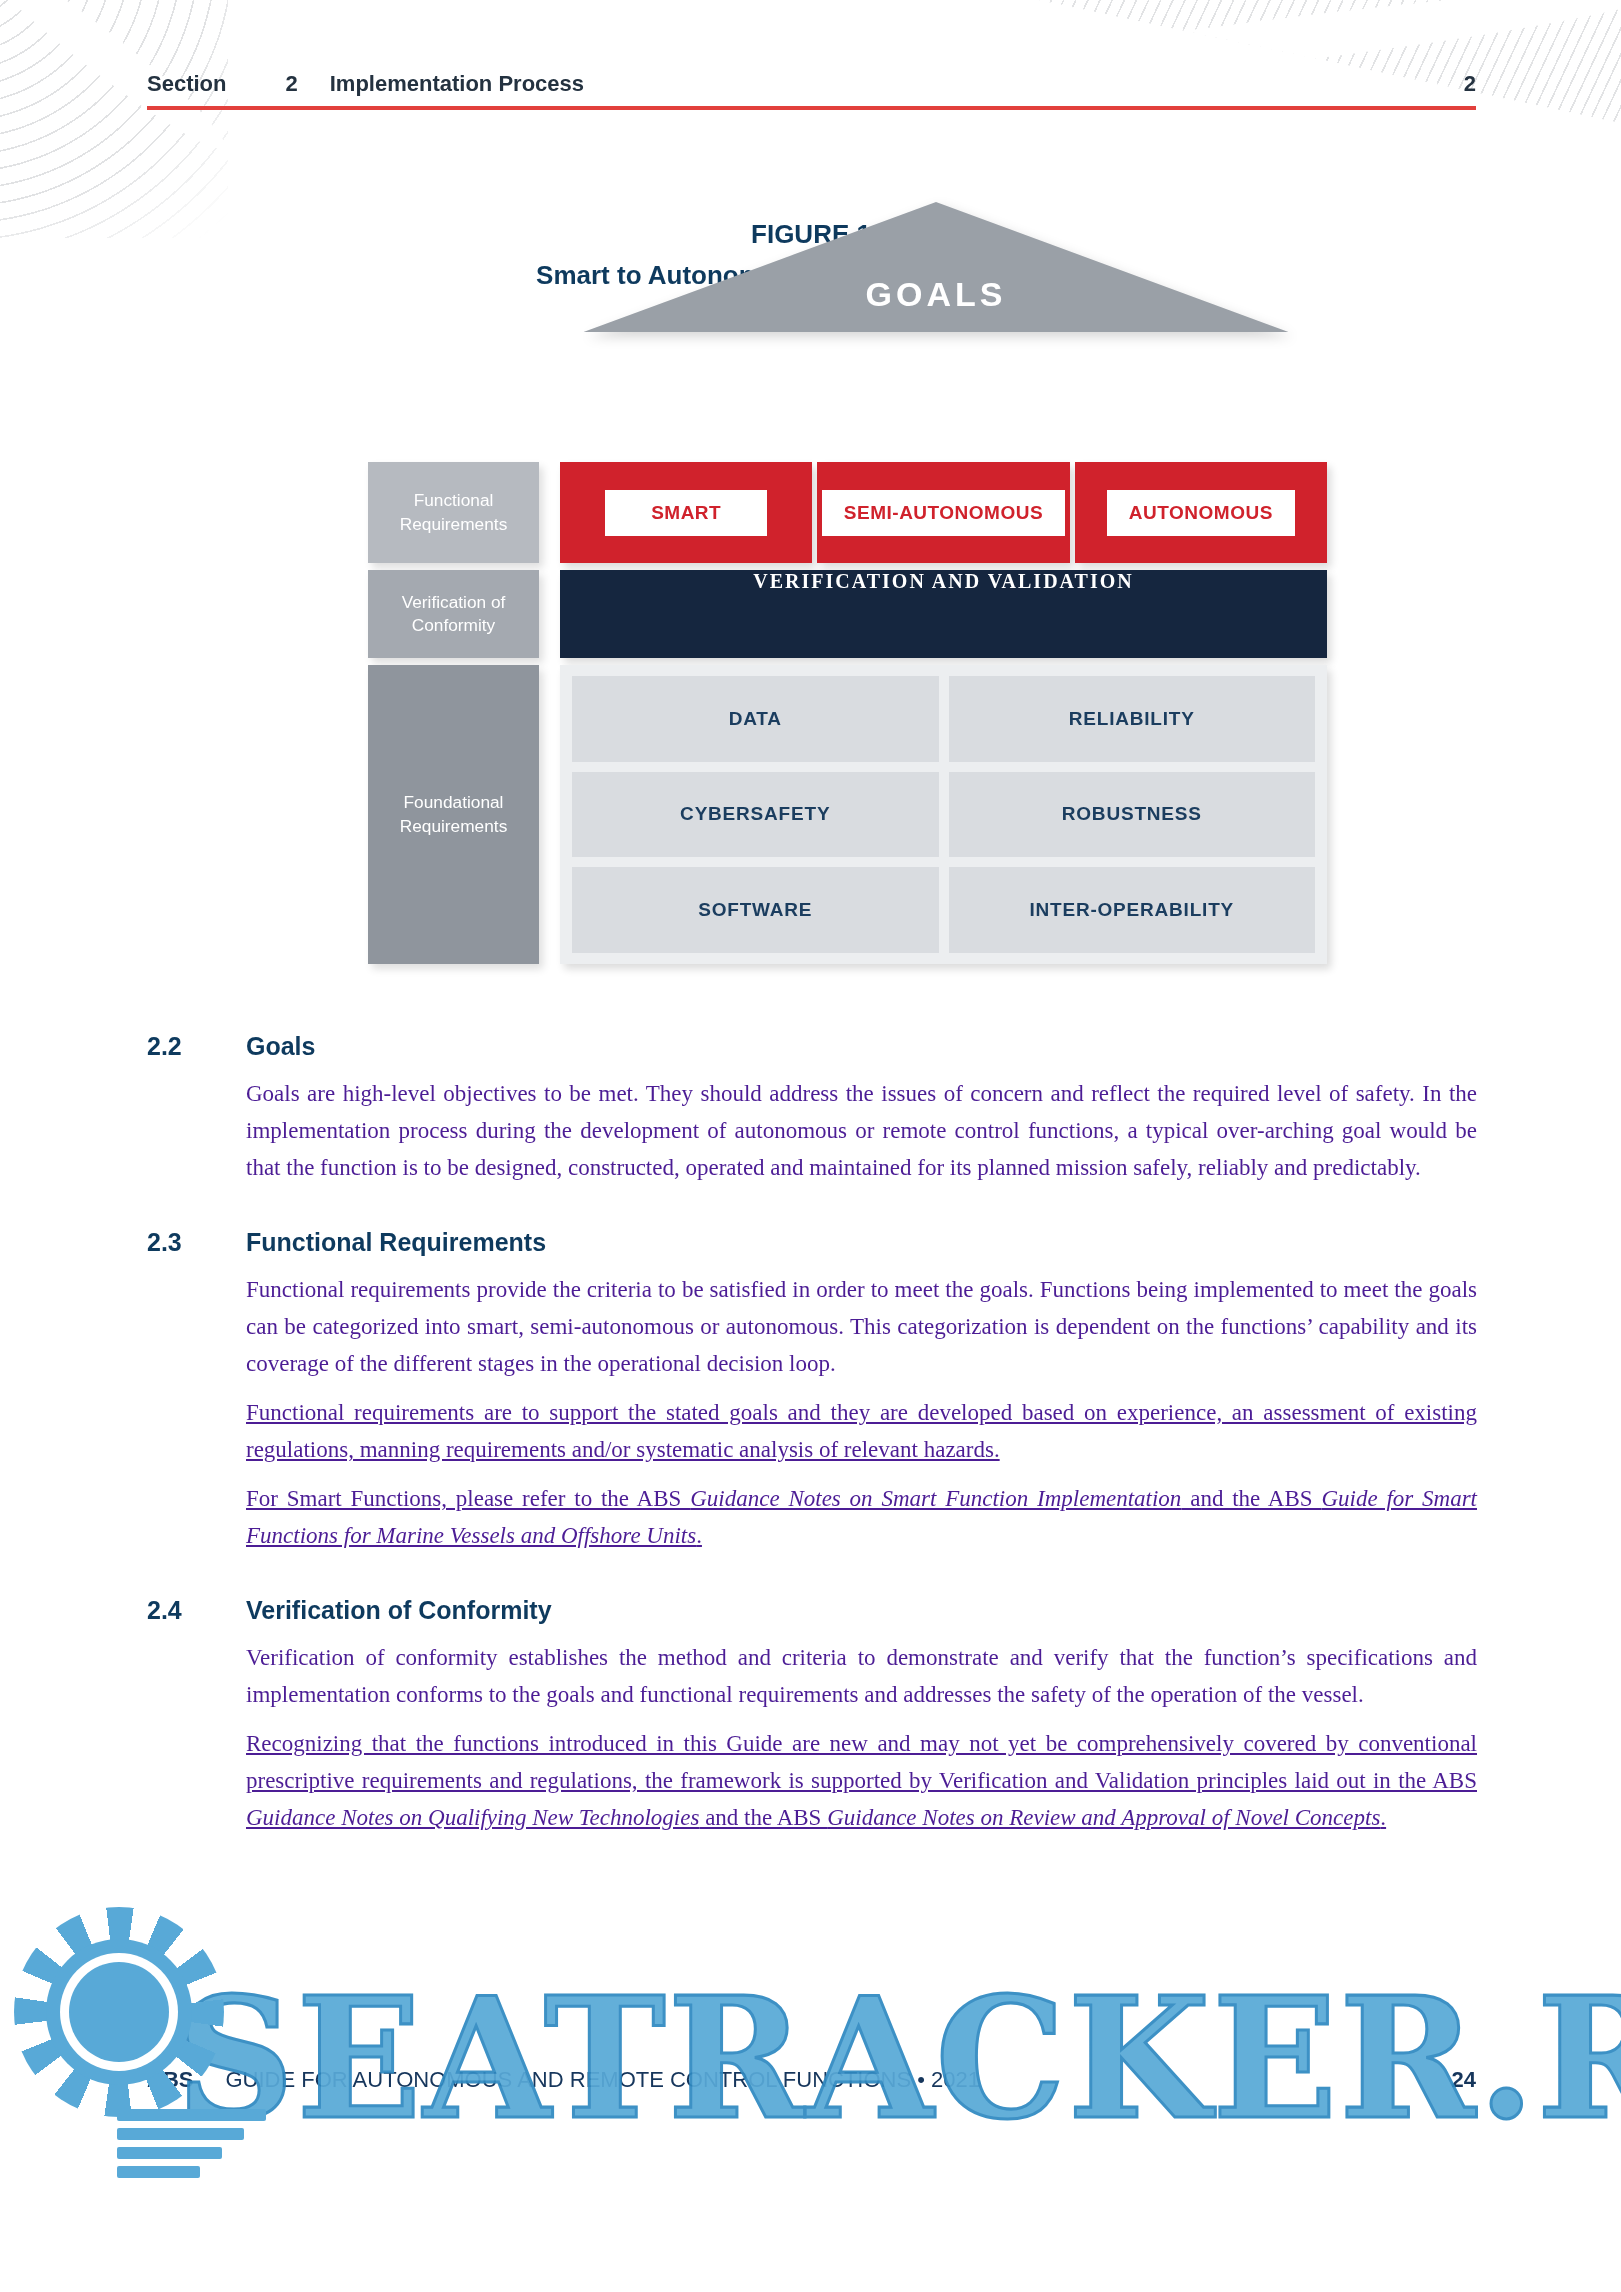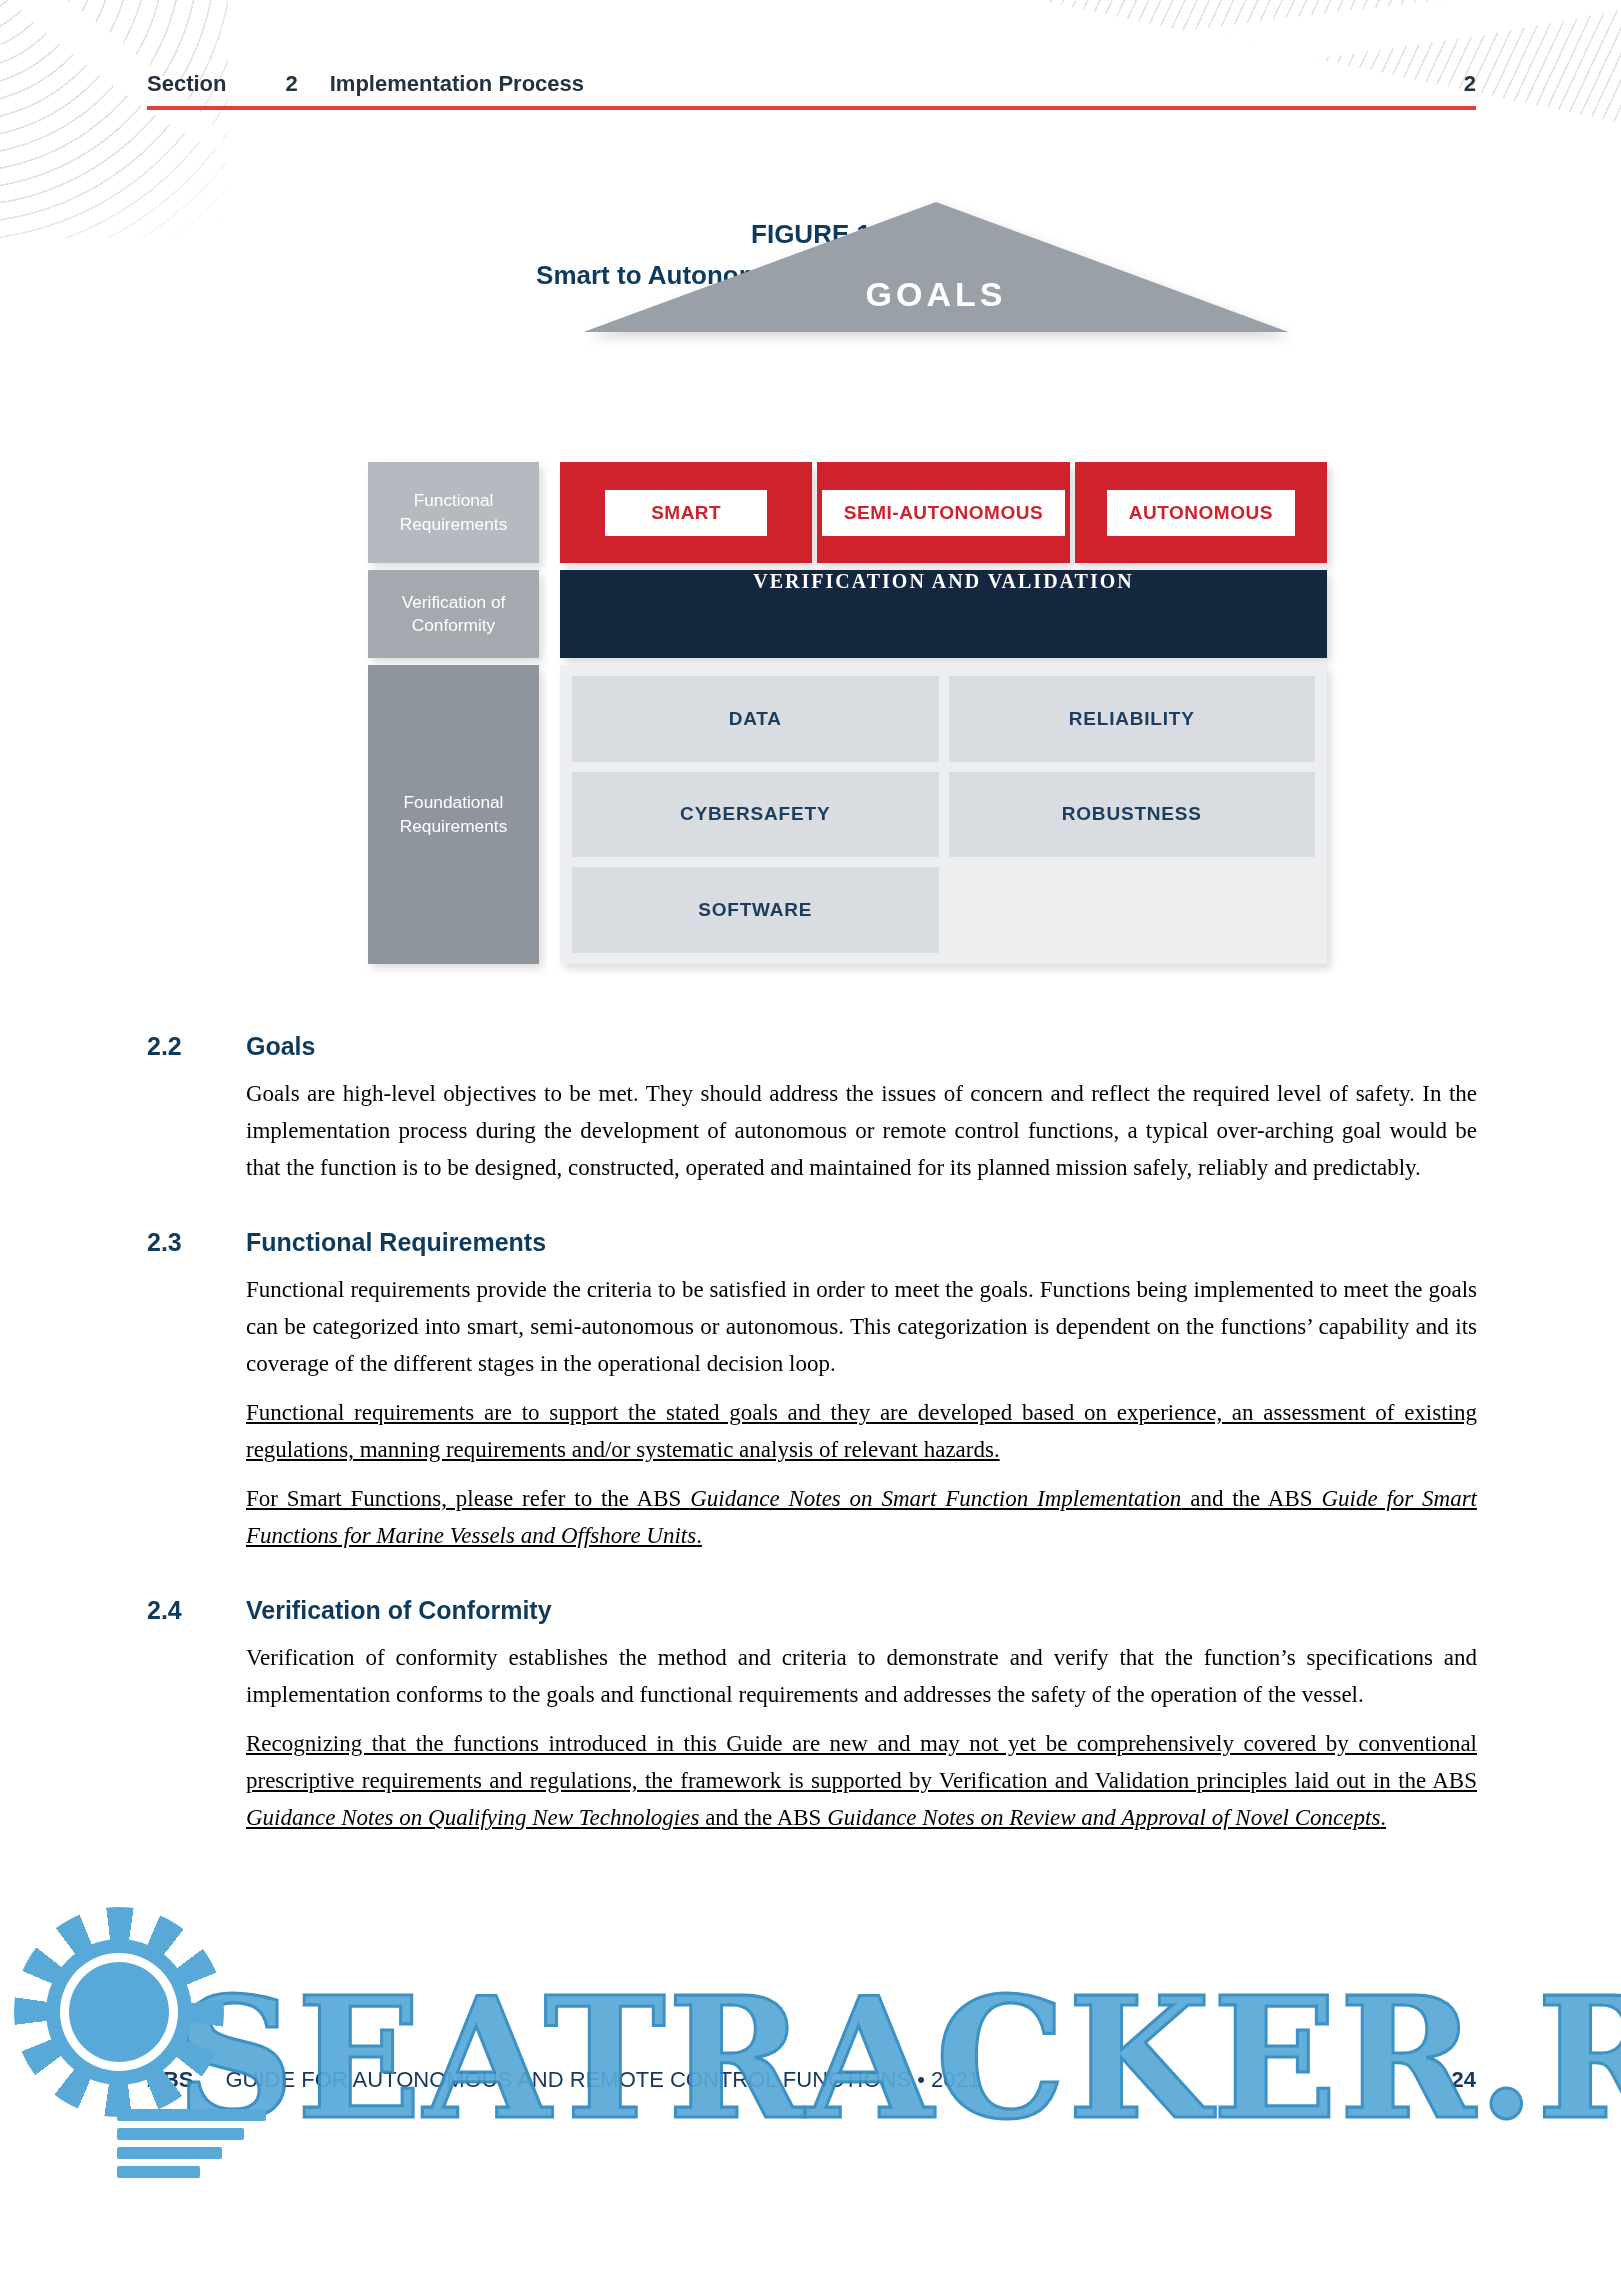--- a/index.html
+++ b/index.html
@@ -118,21 +118,21 @@
   .content { position:absolute; top:1032px; left:147px; width:1330px; z-index:2; }
   .section { margin-top:42px; }
   .section:first-child { margin-top:0; }
   .sec-head {
     display:flex; font-family:"Liberation Sans", sans-serif; font-weight:700;
     font-size:25px; color:#0e3a5e;
   }
   .sec-no { flex:0 0 99px; width:99px; }
   .para {
     margin-left:99px; margin-top:14px;
-    font-size:23px; line-height:37px; text-align:justify; color:#000000;
+    font-size:23px; line-height:37px; text-align:justify; color:#4c1d95;
   }
   .para + .para { margin-top:12px;text-decoration:underline; }
 
   
   .footer {
     position:absolute; top:2067px; left:147px; width:1329px; z-index:2;
     display:flex; align-items:baseline;
     font-family:"Liberation Sans", sans-serif; font-size:22px; color:#16365c;gap:24px;
   }
   .fbrand { font-weight:700; margin-right:8px; }
@@ -213,20 +213,21 @@
   </div>
 
   <div class="drow" style="height:299px">
     <div class="dlabel l-found">Foundational Requirements</div>
     <div class="dmain found-panel">
       <div class="fcell">DATA</div>
       <div class="fcell">RELIABILITY</div>
       <div class="fcell">CYBERSAFETY</div>
       <div class="fcell">ROBUSTNESS</div>
       <div class="fcell">SOFTWARE</div>
+      <div class="fcell">INTER-OPERABILITY</div>
     </div>
   </div>
 </div>
 
 <div class="content">
 
   <div class="section">
     <div class="sec-head">
       <span class="sec-no">2.2</span>
       <span>Goals</span>

